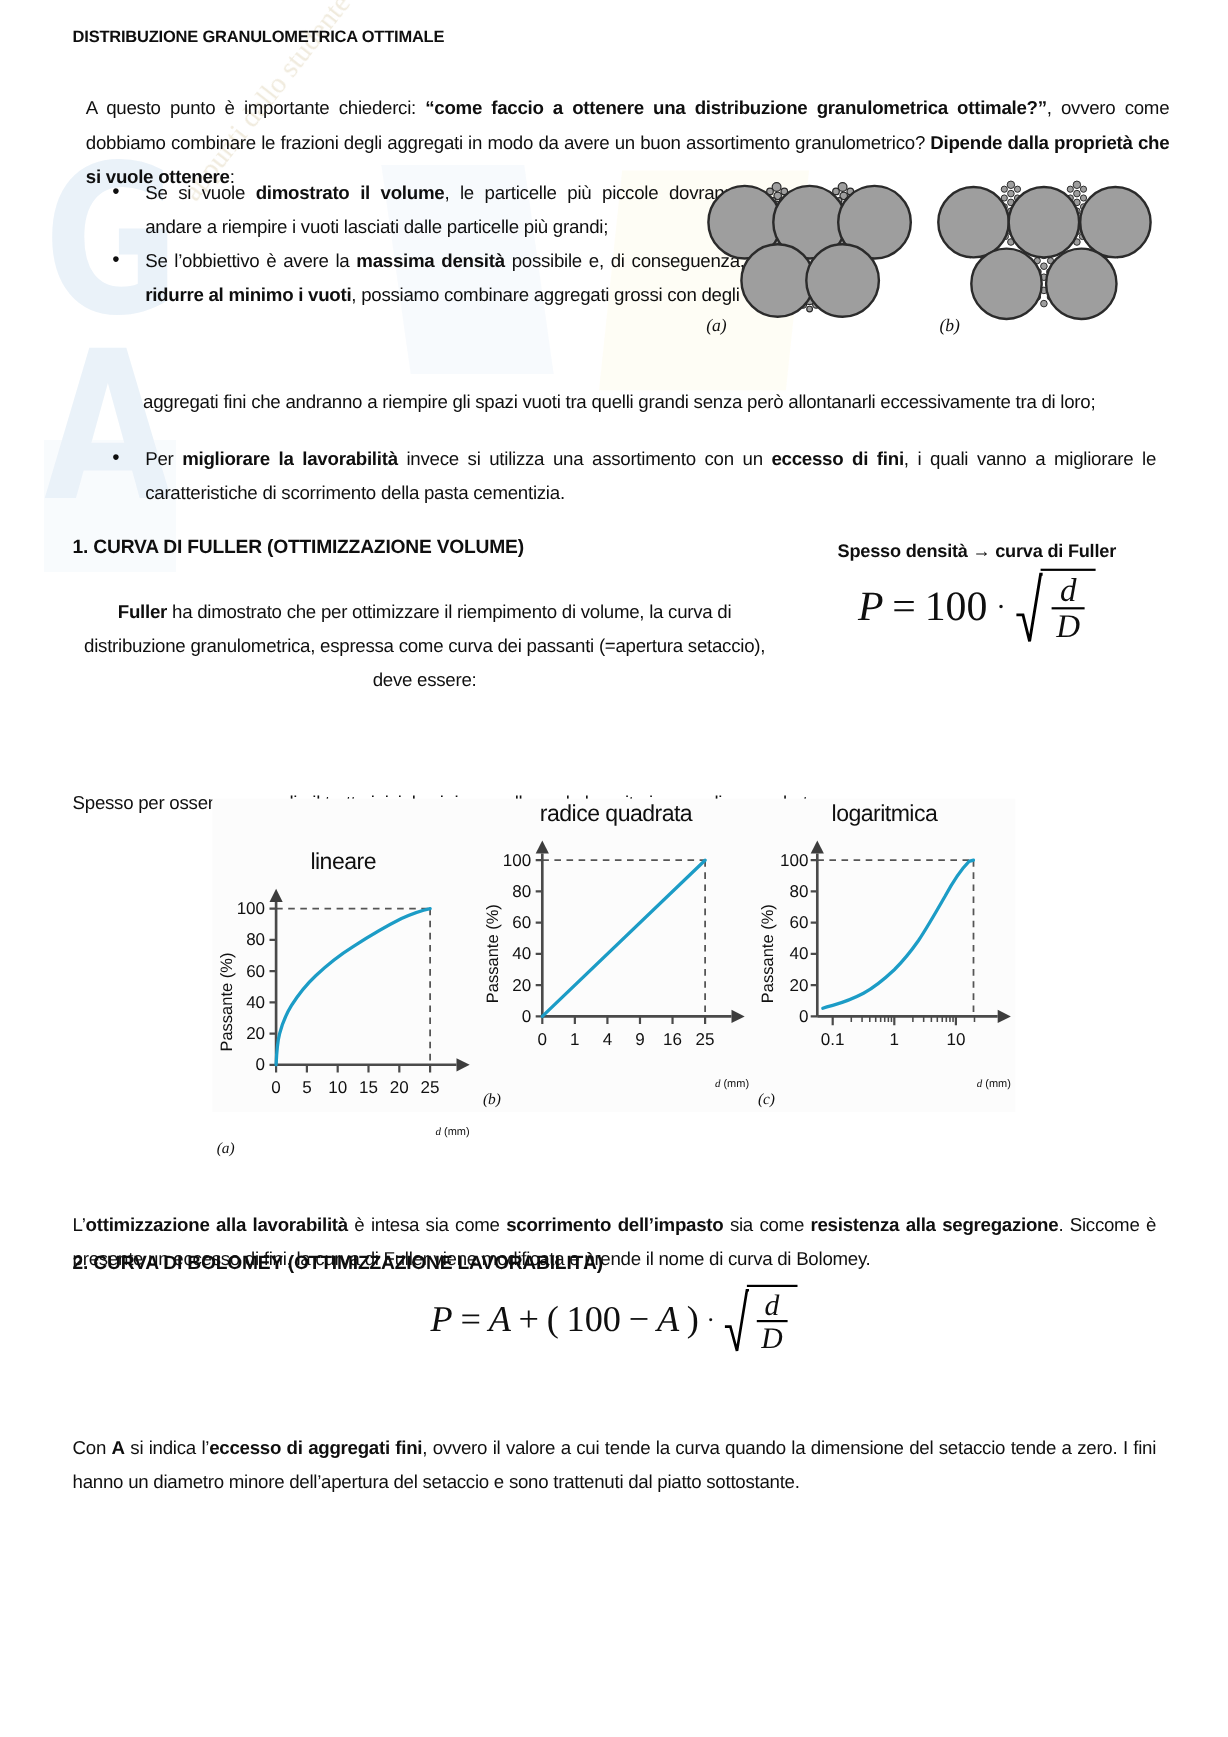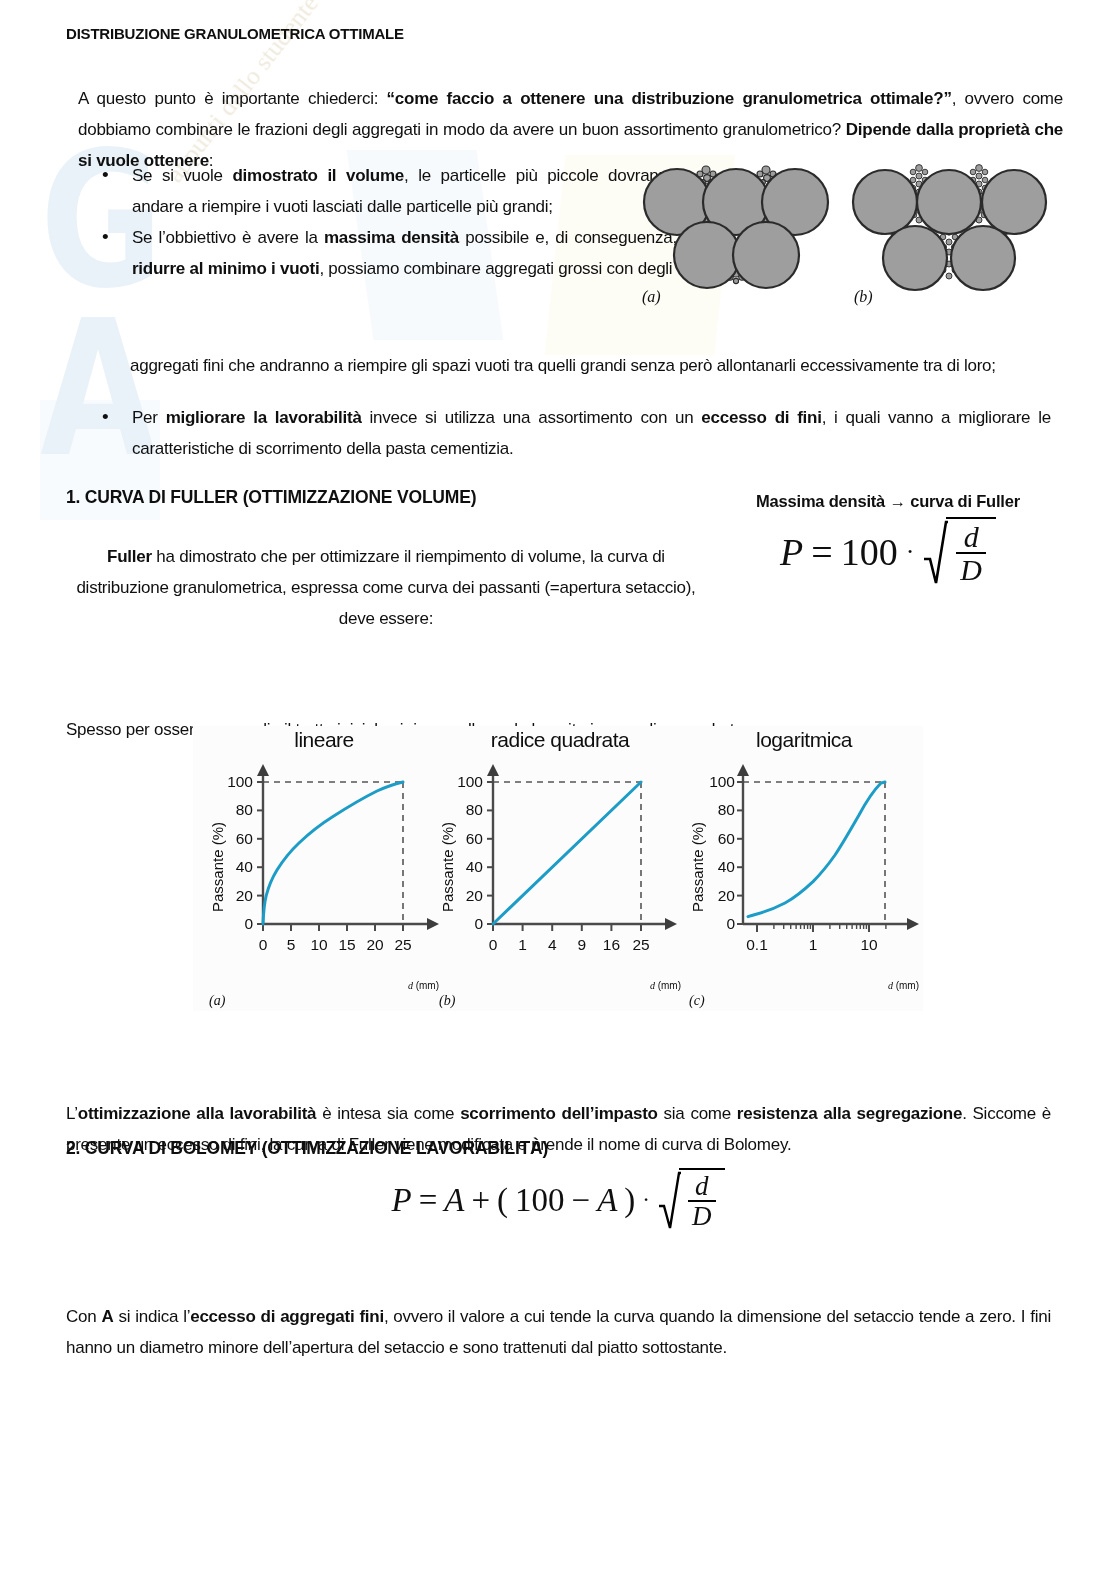--- a/index.html
+++ b/index.html
@@ -364,21 +364,21 @@
       </svg>
       <span class="sphere-lbl" style="left:10px;top:128px;">(a)</span>
       <span class="sphere-lbl" style="left:222px;top:128px;">(b)</span>
     </div>
 
     <div class="sec sec-fuller">1. CURVA DI FULLER (OTTIMIZZAZIONE VOLUME)</div>
 
     <p class="para p-fuller"><b>Fuller</b><span> ha dimostrato che per ottimizzare il riempimento di volume, la curva di distribuzione granulometrica, espressa come curva dei passanti (=apertura setaccio), deve essere:</span></p>
 
     <div class="fuller-box">
-      <div class="fuller-title">Massima densità → curva di Fuller</div>
+      <div class="fuller-title">Spesso densità → curva di Fuller</div>
       <div class="formula-math">
         <span style="display:inline-flex;align-items:center;gap:8px;font-size:38px;">
           <i style="font-style:italic;">P</i>
           <span>=</span>
           <span>100</span>
           <span style="font-size:26px;">·</span>
 
           <span style="display:inline-flex;align-items:stretch;">
             <svg width="26" height="70" viewBox="0 0 26 70">
               <path d="M2 42 L8 42 L14 66 L24 5 L26 5" fill="none" stroke="#000" stroke-width="2.6" stroke-linejoin="miter" stroke-linecap="butt"></path>
@@ -389,21 +389,21 @@
             </span>
           </span>
         </span>
       </div>
     </div>
 
     <p class="para p-spesso">Spesso per osservare meglio il tratto iniziale si ricorre alla scala logaritmica o radice quadrata:</p>
 
     <div class="charts">
 
-      <div class="chart" style="left:12px;">
+      <div class="chart" style="left:0;margin-top:44px;">
         <div class="c-title">lineare</div>
         <svg width="238" height="225" viewBox="0 0 238 225">
 
           <text x="18" y="115" transform="rotate(-90 18 115)" text-anchor="middle" font-family="Liberation Sans, sans-serif" font-size="15" fill="#111">Passante (%)</text>
 
           <line x1="58" y1="30" x2="198" y2="30" stroke="#555" stroke-width="1.6" stroke-dasharray="6,5"></line>
           <line x1="198" y1="30" x2="198" y2="172" stroke="#555" stroke-width="1.6" stroke-dasharray="6,5"></line>
 
           <line x1="58" y1="172" x2="222" y2="172" stroke="#4a4a4a" stroke-width="2.4"></line>
           <polygon points="222,166 234,172 222,178" fill="#3d3d3d"></polygon>

